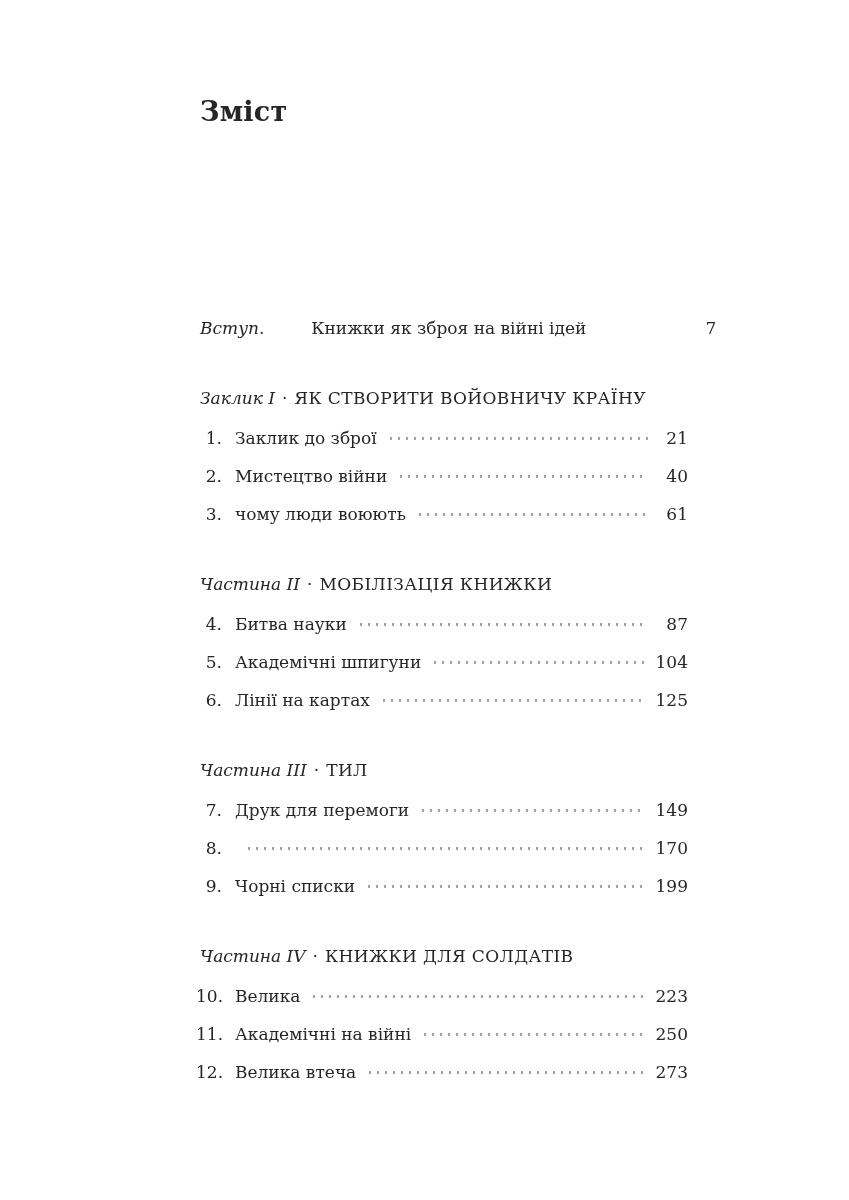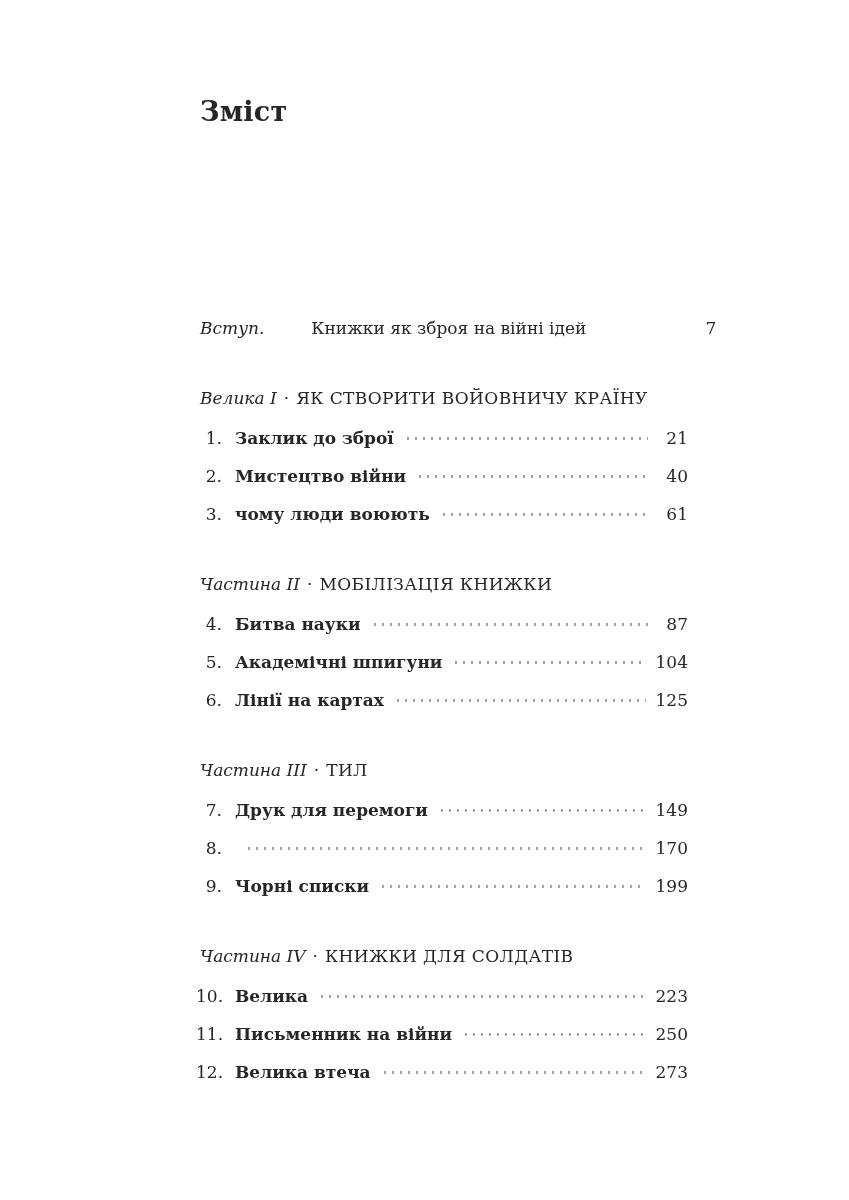--- a/index.html
+++ b/index.html
@@ -53,21 +53,21 @@
 
   .entry {
     display: flex;
     font-size: 17px;
     line-height: 22px;
   }
   .entry + .entry { margin-top: 16px; }
   .num { flex: none; width: 26px; text-align: right; }
   .entry-body { flex: 1 1 auto; margin-left: 13px; min-width: 0; }
   .row { display: flex; align-items: baseline; }
-  .title { white-space: nowrap; font-weight: bold; }
+  .title { white-space: nowrap; }
   .title-line { margin-bottom: 6px; white-space: nowrap; }
   .leader {
     flex: 1 1 auto;
     height: 12px;
     margin: 0 10px;
     background-image: radial-gradient(circle, #a3a3a3 1.2px, transparent 1.45px);
     background-size: 8px 3px;
     background-repeat: repeat-x;
     background-position: 0 5px;
   }
@@ -83,21 +83,21 @@
 
     <div class="intro-row">
       <span class="intro-label">Вступ.</span>
       <span class="intro-title">Книжки як зброя на війні ідей</span>
       <span class="leader"></span>
       <span class="pagenum">7</span>
     </div>
 
     <div class="part">
       <div class="part-heading">
-        <span class="part-label">Велика I</span><span class="part-sep">·</span><span class="part-title">ЯК СТВОРИТИ ВОЙОВНИЧУ КРАЇНУ</span>
+        <span class="part-label">Заклик I</span><span class="part-sep">·</span><span class="part-title">ЯК СТВОРИТИ ВОЙОВНИЧУ КРАЇНУ</span>
       </div>
       <div class="entry">
         <span class="num">1.</span>
         <div class="entry-body">
           <div class="row">
             <span class="title">Заклик до зброї</span>
             <span class="leader"></span>
             <span class="pagenum">21</span>
           </div>
         </div>
@@ -206,21 +206,21 @@
             <span class="title">Велика</span>
             <span class="leader"></span>
             <span class="pagenum">223</span>
           </div>
         </div>
       </div>
       <div class="entry">
         <span class="num">11.</span>
         <div class="entry-body">
           <div class="row">
-            <span class="title">Письменник на війни</span>
+            <span class="title">Академічні на війні</span>
             <span class="leader"></span>
             <span class="pagenum">250</span>
           </div>
         </div>
       </div>
       <div class="entry">
         <span class="num">12.</span>
         <div class="entry-body">
           <div class="row">
             <span class="title">Велика втеча</span>

